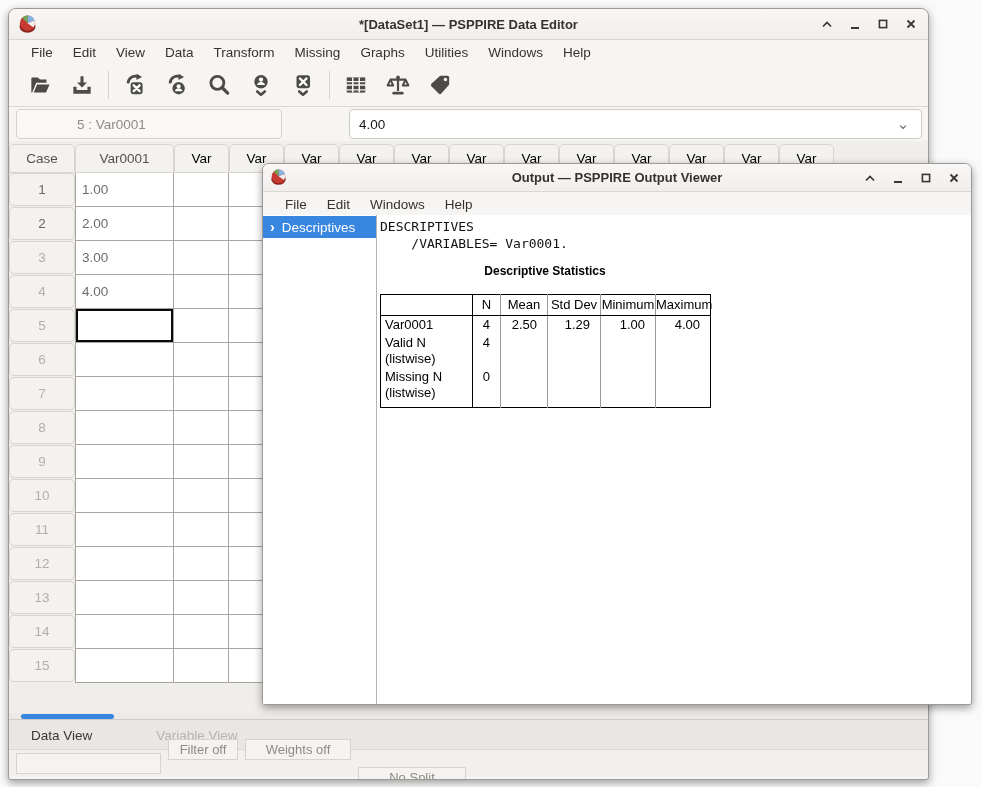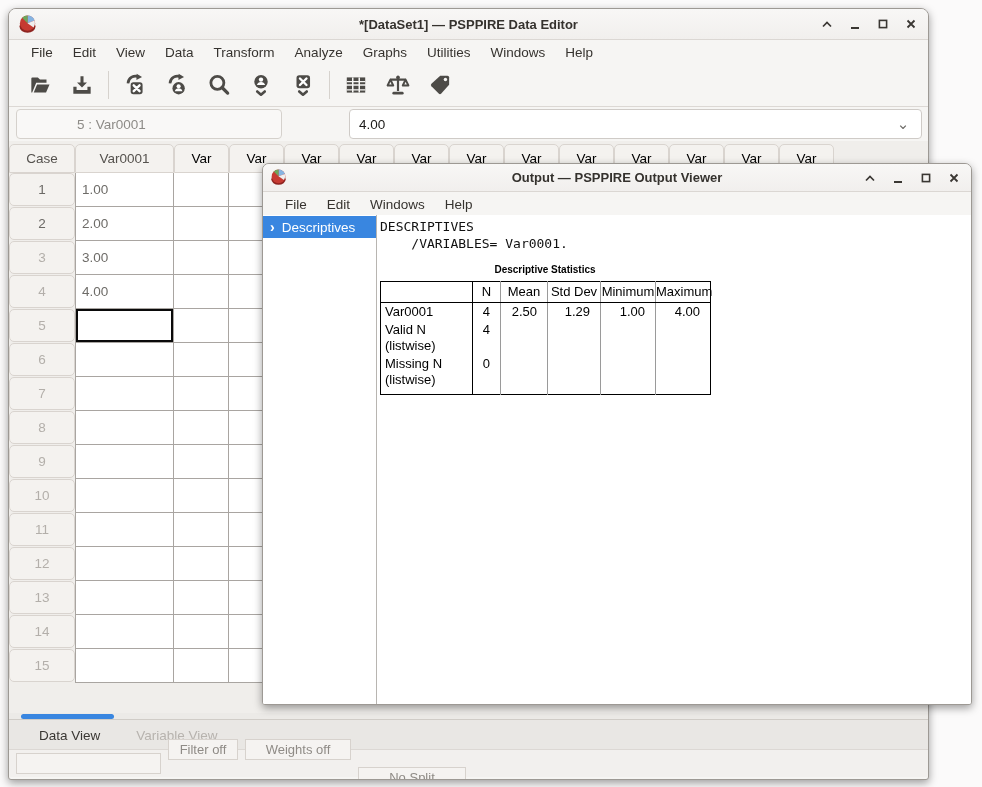--- a/index.html
+++ b/index.html
@@ -47,42 +47,42 @@
   .cell{box-sizing:border-box;background:#fff;border-right:1px solid #a9a5a1;
     border-bottom:1px solid #a9a5a1;font-size:13.5px;color:#6e6c68;
     display:flex;align-items:center;padding-left:6px;}
   .cell.c0{width:99px;border-left:1px solid #a9a5a1;}
   .cell.cn{width:55px;padding-left:0;}
   .cell.selected{box-shadow:inset 0 0 0 2px #0a0a0a;}
   
   .hscroll{position:absolute;left:0;right:0;bottom:59px;height:7px;background:#eceae7;}
   .hthumb{position:absolute;left:12px;top:1px;width:93px;height:5px;border-radius:3px;}
   .tabbar{position:absolute;left:0;right:0;bottom:29px;height:30px;background:#e9e7e4;
-    border-top:1px solid #d0ccc7;display:flex;align-items:center;padding-left:30px;gap:36px;text-align:right;}
+    border-top:1px solid #d0ccc7;display:flex;align-items:center;padding-left:22px;gap:64px;text-align:right;}
   .viewtab{font-size:13.5px;}
   .viewtab.active{color:#3a3733;}
   .viewtab.inactive{color:#b7b3ae;}
   .statusbar{position:absolute;left:0;right:0;bottom:2px;height:27px;background:#f2f0ee;
     border-top:1px solid #dcd8d4;display:flex;align-items:center;padding-left:7px;gap:7px;}
   .statbox{box-sizing:border-box;height:21px;border:1px solid #d7d2cd;background:#f5f3f1;
     display:flex;align-items:center;justify-content:center;font-size:13px;color:#8f8b86;}
   .statbox.empty{width:145px;}
   .statbox.w1{width:70px;}.statbox.w2{width:106px;}.statbox.w3{width:108px;margin-top:28px;}
   
   .ow-body{position:absolute;top:51px;left:0;right:0;bottom:0;display:flex;background:#fff;}
   .ow-menubar{border-bottom:1px solid #d8d4d0;}
   .sidebar{width:114px;background:#fff;border-right:1px solid #b8b5b1;box-sizing:border-box;}
   .side-item{margin-top:1px;height:22px;display:flex;align-items:center;gap:7px;
     padding-left:7px;font-size:13.5px;}
   .side-item.selected{background:#3986e0;color:#fff;}
   .side-chev{font-size:14px;font-weight:bold;line-height:1;}
   .ow-content{flex:1;overflow:hidden;}
   .log{margin:3px 0 0 3px;font-family:"DejaVu Sans Mono",monospace;font-size:13px;
     line-height:17px;color:#111;white-space:pre;}
-  .stat-title{width:330px;margin:12px 0 6px 3px;text-align:center;font-size:10px;
+  .stat-title{width:330px;margin:12px 0 16px 3px;text-align:center;font-size:12px;
     font-weight:bold;color:#000;}
   table.stats{border-collapse:collapse;margin-left:3px;border:1px solid #000;
     font-size:13px;color:#000;table-layout:fixed;width:330px;background:#fff;}
   table.stats th{border-bottom:1px solid #000;vertical-align:bottom;font-weight:normal;
     text-align:center;padding:2px 0 3px;line-height:15px;}
   table.stats th+th, table.stats td+td{border-left:1px solid #9a9a9a;}
   table.stats th:nth-child(2), table.stats td:nth-child(2){border-left:1px solid #000;}
   table.stats td{padding:1px 2px;vertical-align:top;line-height:16px;}
   table.stats td.lbl{text-align:left;padding-left:4px;}
   table.stats td.num{text-align:right;padding-right:10px;}
@@ -126,21 +126,21 @@
           </svg>
         </span>
       </span>
   </div>
   <div class="menubar" id="main-menubar">
       <span class="menu-item">File</span>
       <span class="menu-item">Edit</span>
       <span class="menu-item">View</span>
       <span class="menu-item">Data</span>
       <span class="menu-item">Transform</span>
-      <span class="menu-item">Analyze</span>
+      <span class="menu-item">Missing</span>
       <span class="menu-item">Graphs</span>
       <span class="menu-item">Utilities</span>
       <span class="menu-item">Windows</span>
       <span class="menu-item">Help</span>
     </div>
   <div class="toolbar" id="main-toolbar">
       <span class="toolbtn">
         <span>
           <svg class="ticon" width="26" height="26" viewBox="0 0 24 24">
             <path d="M4 19 V6 a1 1 0 0 1 1-1 h5 l2 2 h6 v3 H8.5 L4.8 19 z" fill="#4d4b47"></path>

